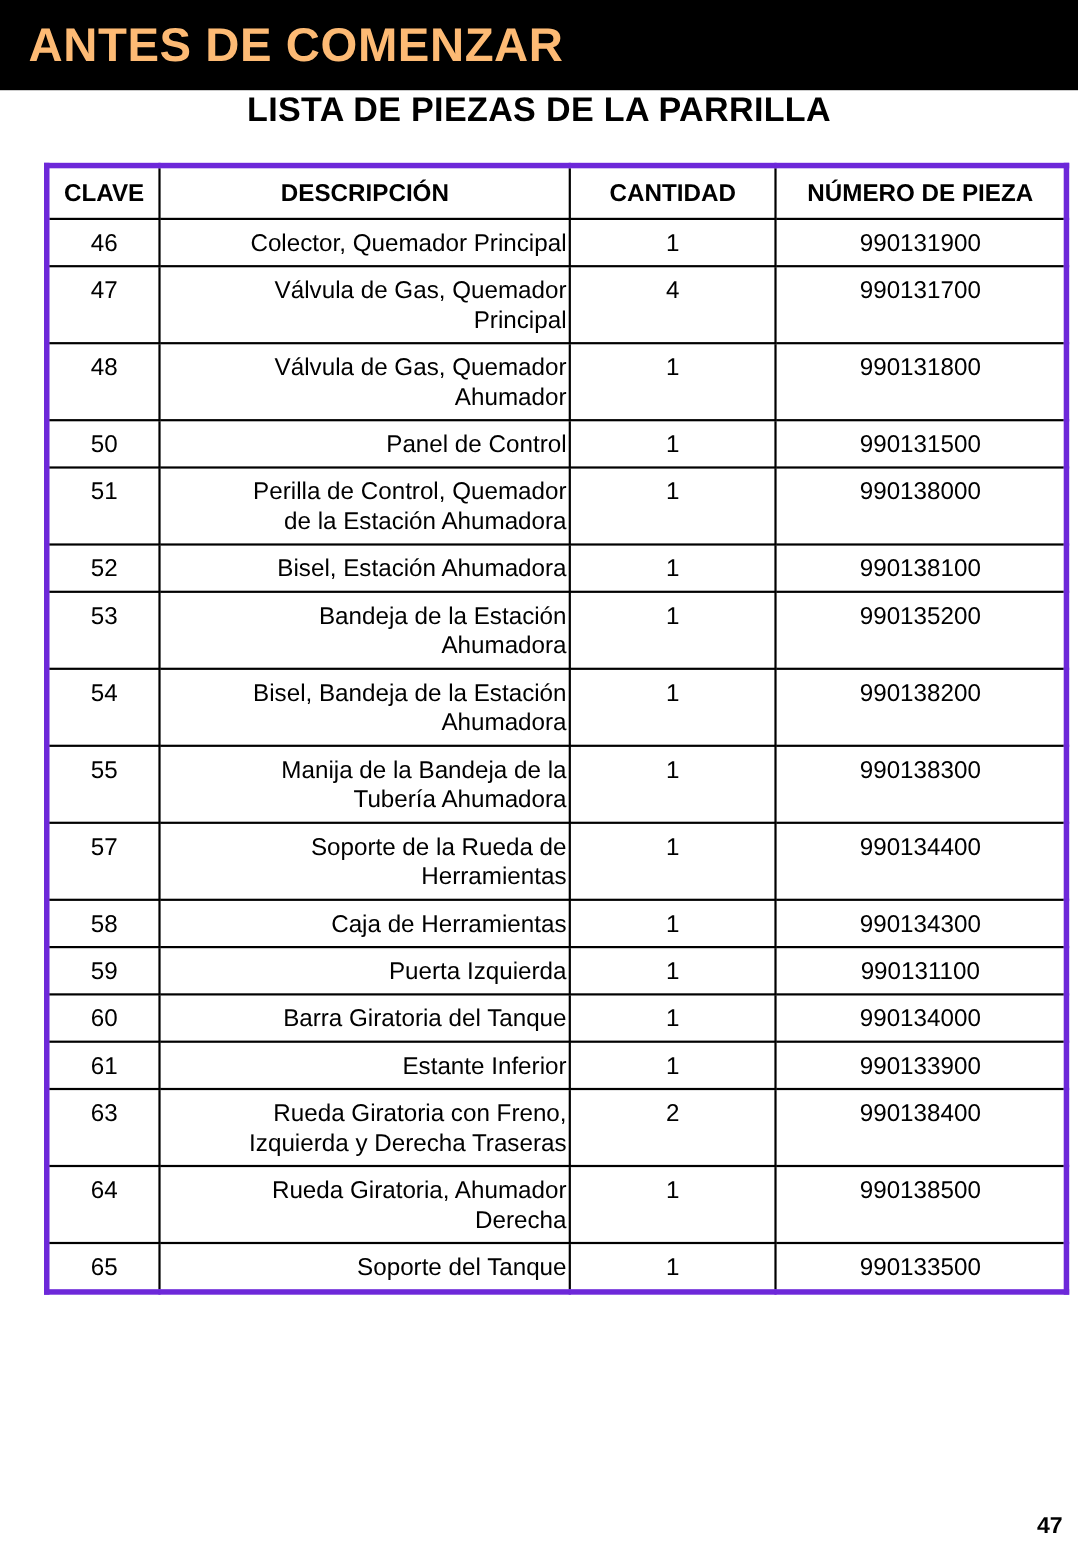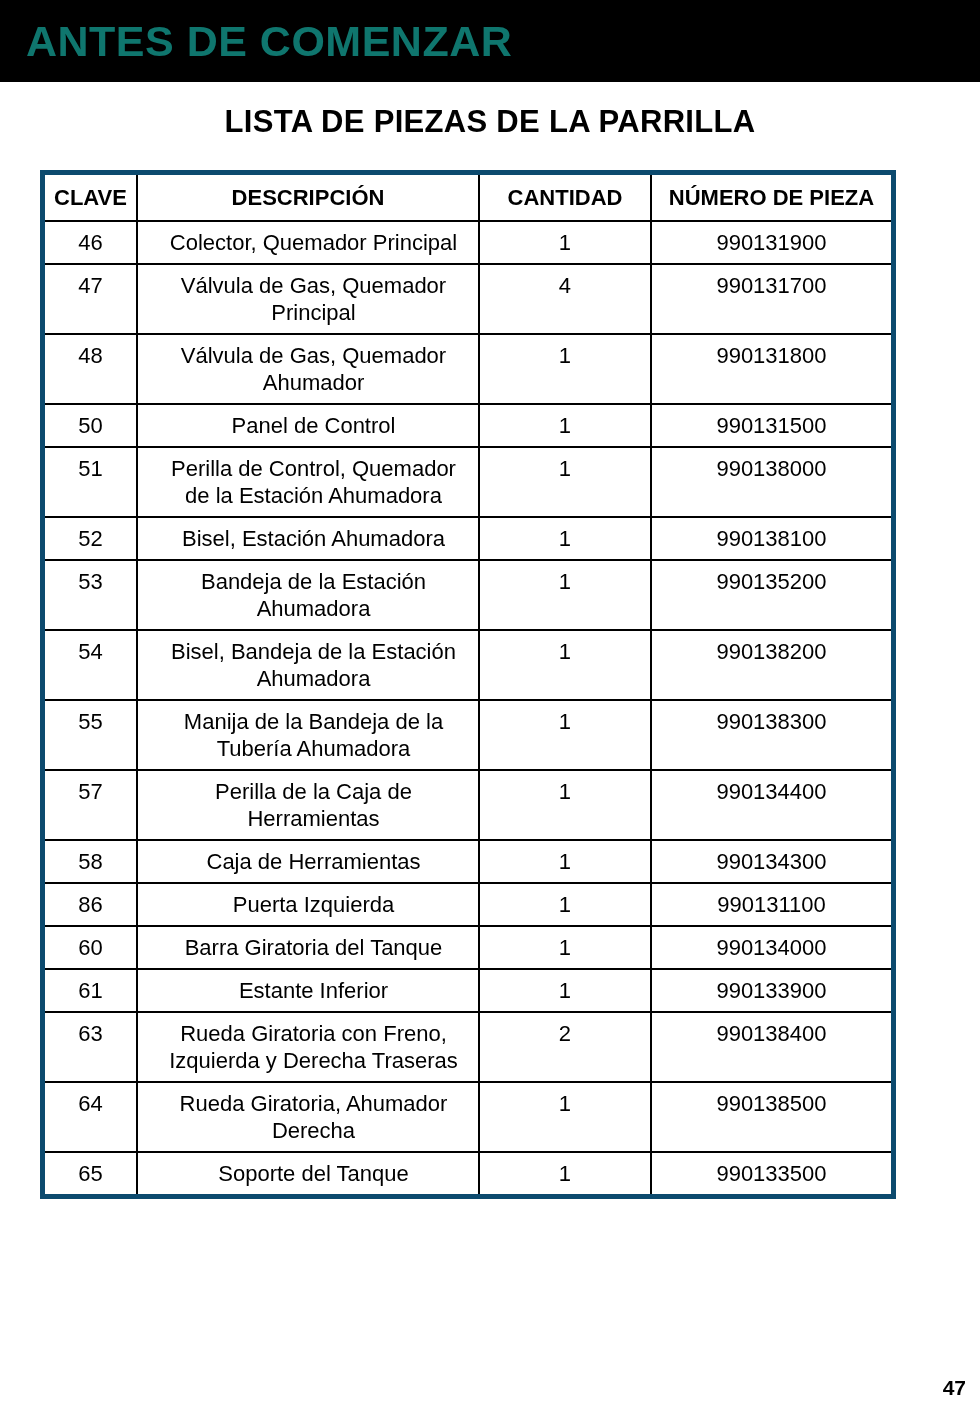--- a/index.html
+++ b/index.html
@@ -13,57 +13,56 @@
     overflow: hidden;
   }
   .topbar {
     background: #000000;
     height: 82px;
     display: flex;
     align-items: center;
     padding-left: 26px;
   }
   .topbar h1 {
-    color: #0f766e;
+    color: #fdba74;
     font-size: 43px;
     font-weight: 700;
     letter-spacing: 0.5px;
     white-space: nowrap;
   }
   .list-title {
-    margin-top: 22px;
     text-align: center;
     font-size: 31px;
     font-weight: 700;
     letter-spacing: 0.3px;
   }
   .parts-table {
-    width: 856px;
+    width: 932px;
     margin: 30px 40px 0 40px;
     border-collapse: collapse;
-    border: 5px solid #0c4a6e;
+    border: 5px solid #6d28d9;
     table-layout: fixed;
   }
   .parts-table th, .parts-table td {
     border: 2px solid #000000;
     font-size: 22px;
     line-height: 27px;
     vertical-align: top;
   }
   .parts-table th {
     font-weight: 700;
     text-align: center;
     padding: 9px 4px;
   }
   .parts-table td {
     padding: 7px 4px 7px 4px;
     text-align: center;
   }
   .parts-table td.cell-desc {
-    text-align: center;
+    text-align: right;
     padding-left: 13px;
     padding-right: 2px;
     white-space: pre-line;
     margin-top: 27px;
   }
   .page-number {
     position: absolute;
     right: 14px;
     bottom: 6px;
     font-size: 21px;
@@ -164,35 +163,35 @@
           <td class="cell-clave">55</td>
           <td class="cell-desc">Manija de la Bandeja de la
 Tubería Ahumadora</td>
           <td class="cell-qty">1</td>
           <td class="cell-num">990138300</td>
         </tr>
 
 
         <tr>
           <td class="cell-clave">57</td>
-          <td class="cell-desc">Perilla de la Caja de
+          <td class="cell-desc">Soporte de la Rueda de
 Herramientas</td>
           <td class="cell-qty">1</td>
           <td class="cell-num">990134400</td>
         </tr>
 
         <tr>
           <td class="cell-clave">58</td>
           <td class="cell-desc">Caja de Herramientas</td>
           <td class="cell-qty">1</td>
           <td class="cell-num">990134300</td>
         </tr>
 
         <tr>
-          <td class="cell-clave">86</td>
+          <td class="cell-clave">59</td>
           <td class="cell-desc">Puerta Izquierda</td>
           <td class="cell-qty">1</td>
           <td class="cell-num">990131100</td>
         </tr>
 
         <tr>
           <td class="cell-clave">60</td>
           <td class="cell-desc">Barra Giratoria del Tanque</td>
           <td class="cell-qty">1</td>
           <td class="cell-num">990134000</td>

